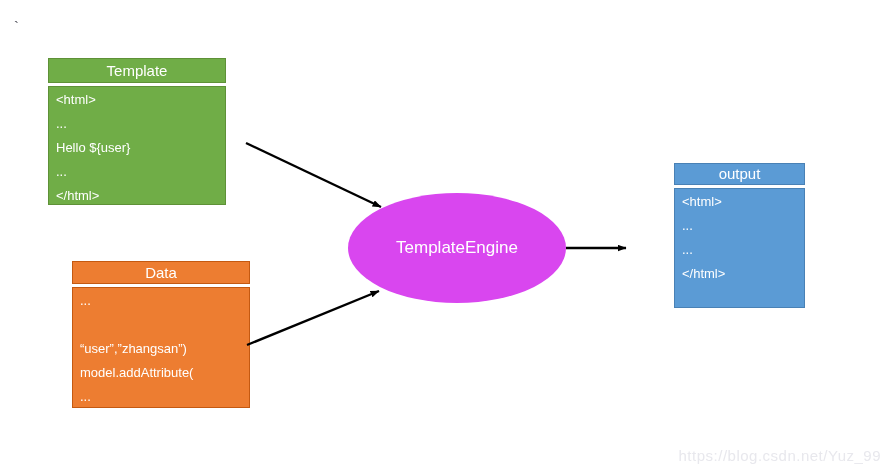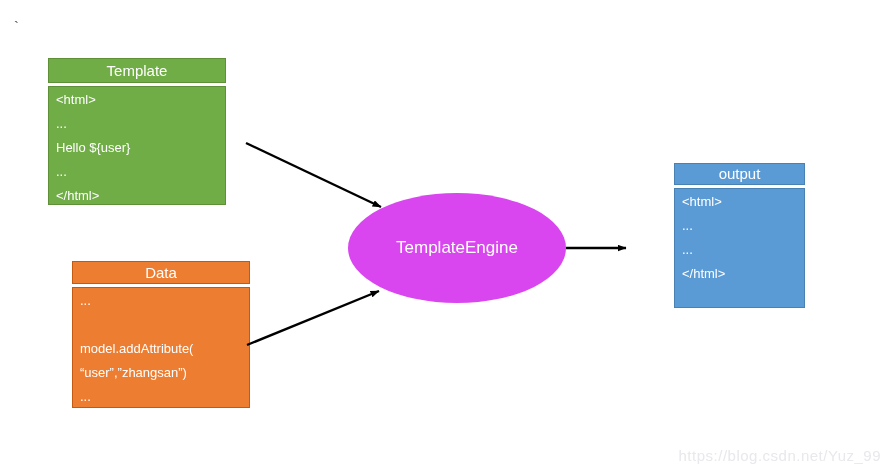--- a/index.html
+++ b/index.html
@@ -94,22 +94,22 @@
       <div class="code-line">...</div>
       <div class="code-line">&lt;/html&gt;</div>
     </div>
   </div>
 
   <div class="node data-node">
     <div class="node-header">Data</div>
     <div class="node-body">
       <div class="code-line">...</div>
       <div class="code-line"></div>
+      <div class="code-line">“user”,”zhangsan”)</div>
       <div class="code-line">model.addAttribute(</div>
-      <div class="code-line">“user”,”zhangsan”)</div>
       <div class="code-line">...</div>
     </div>
   </div>
 
   <div class="node output-node">
     <div class="node-header">output</div>
     <div class="node-body">
       <div class="code-line">&lt;html&gt;</div>
       <div class="code-line">...</div>
       <div class="code-line">...</div>

